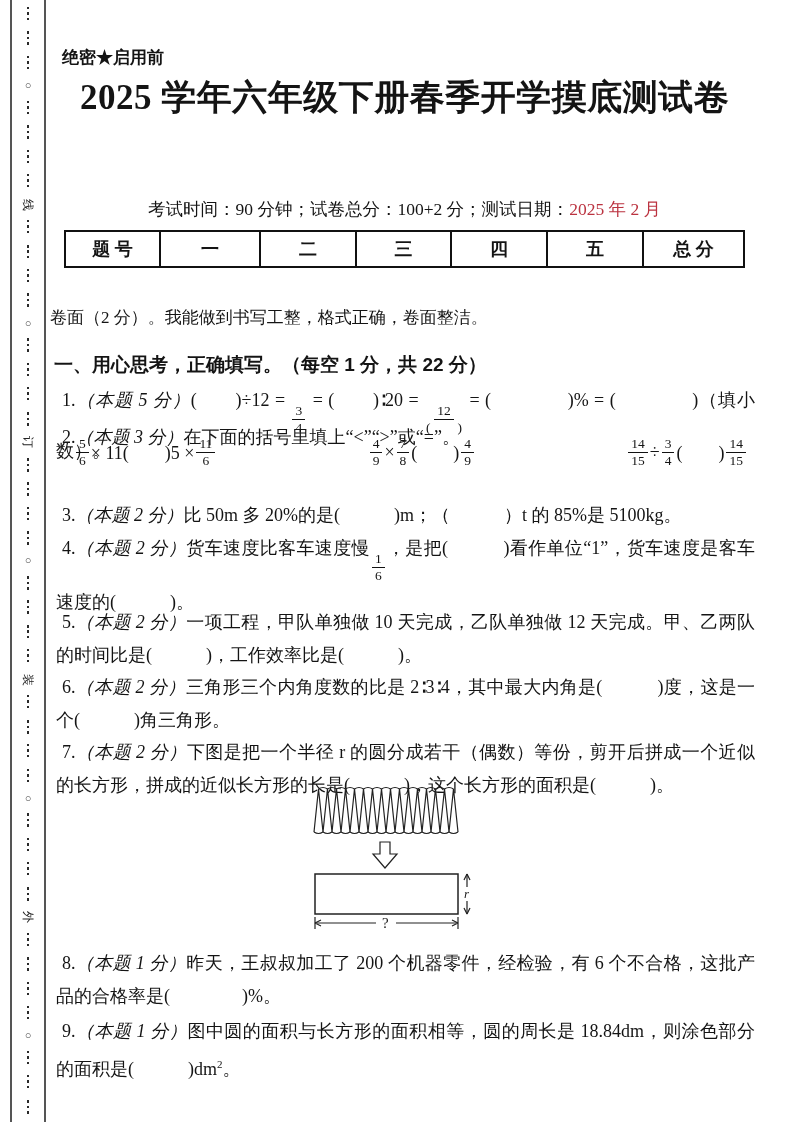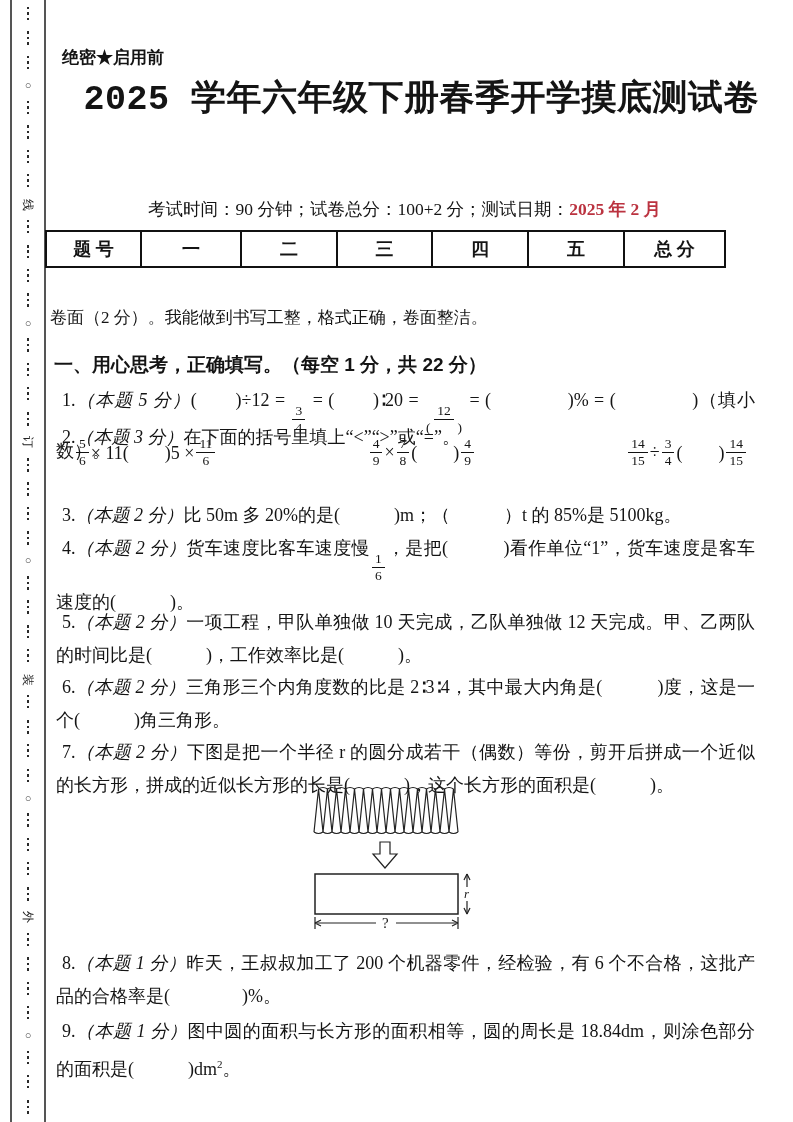--- a/index.html
+++ b/index.html
@@ -12,29 +12,29 @@
     display:flex;flex-direction:column;align-items:center;justify-content:space-between;
     padding:7px 0;}
   .m-dots{width:2.5px;height:15px;
     background:repeating-linear-gradient(to bottom,#2a2a2a 0 2.5px,transparent 2.5px 5.5px);}
   .m-circle{font-size:11px;line-height:1;color:#444;}
   .m-char{font-size:12px;line-height:1;color:#222;transform:rotate(90deg);}
 
   
   .classification{position:absolute;left:62px;top:46px;font-family:Liberation Serif, serif;
     font-weight:bold;font-size:17px;}
-  .title{position:absolute;left:50px;right:34px;top:74px;text-align:right;
-    font-family:Liberation Mono, monospace;font-weight:bold;font-size:35px;letter-spacing:0.5px;}
+  .title{position:absolute;left:50px;right:34px;top:74px;text-align:center;
+    font-family:Liberation Serif, serif;font-weight:bold;font-size:35px;letter-spacing:0.5px;}
   .subtitle{position:absolute;left:50px;right:34px;top:137px;text-align:center;
     font-family:"Liberation Sans","DejaVu Sans",sans-serif;font-weight:bold;font-size:33px;}
   .info-line{position:absolute;left:50px;right:34px;top:197px;text-align:center;font-size:17.5px;}
-  .info-date{font-weight:bold;text-align:center;}
-
-  
-  table.score{position:absolute;left:45px;top:230px;border-collapse:collapse;table-layout:fixed;}
+  .info-date{font-weight:normal;text-align:center;}
+
+  
+  table.score{position:absolute;left:64px;top:230px;border-collapse:collapse;table-layout:fixed;}
   table.score td{border:2px solid #111;height:34px;text-align:center;vertical-align:middle;
     font-size:18px;font-weight:bold;padding:0;}
 
   
   .note{position:absolute;left:50px;top:306px;font-size:17px;}
   .sec-heading{position:absolute;left:54px;top:352px;font-family:"Liberation Sans","DejaVu Sans",sans-serif;
     font-weight:bold;font-size:19px;}
   .q{position:absolute;left:56px;width:699px;font-size:18px;line-height:33px;
      text-align:justify;text-indent:6px;}
   .q.tall{line-height:38px;}

